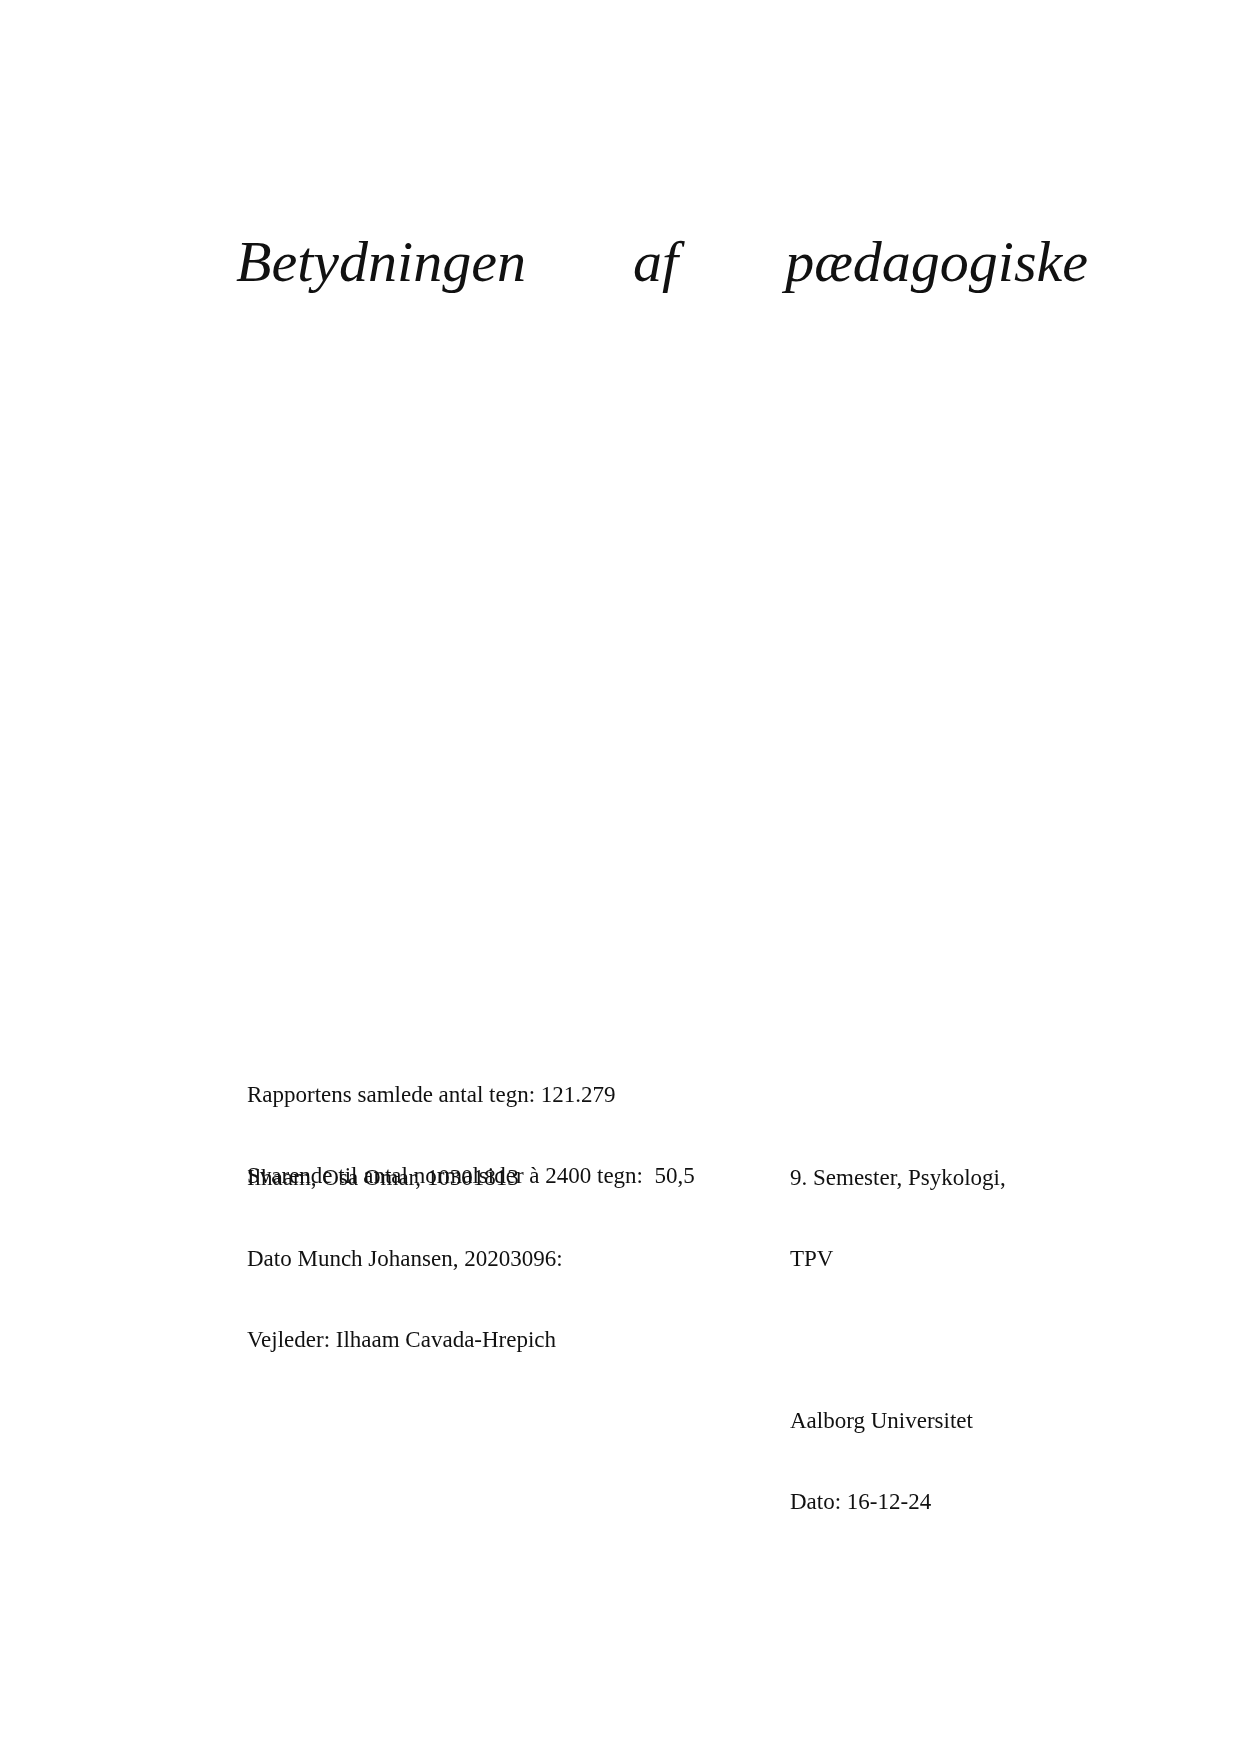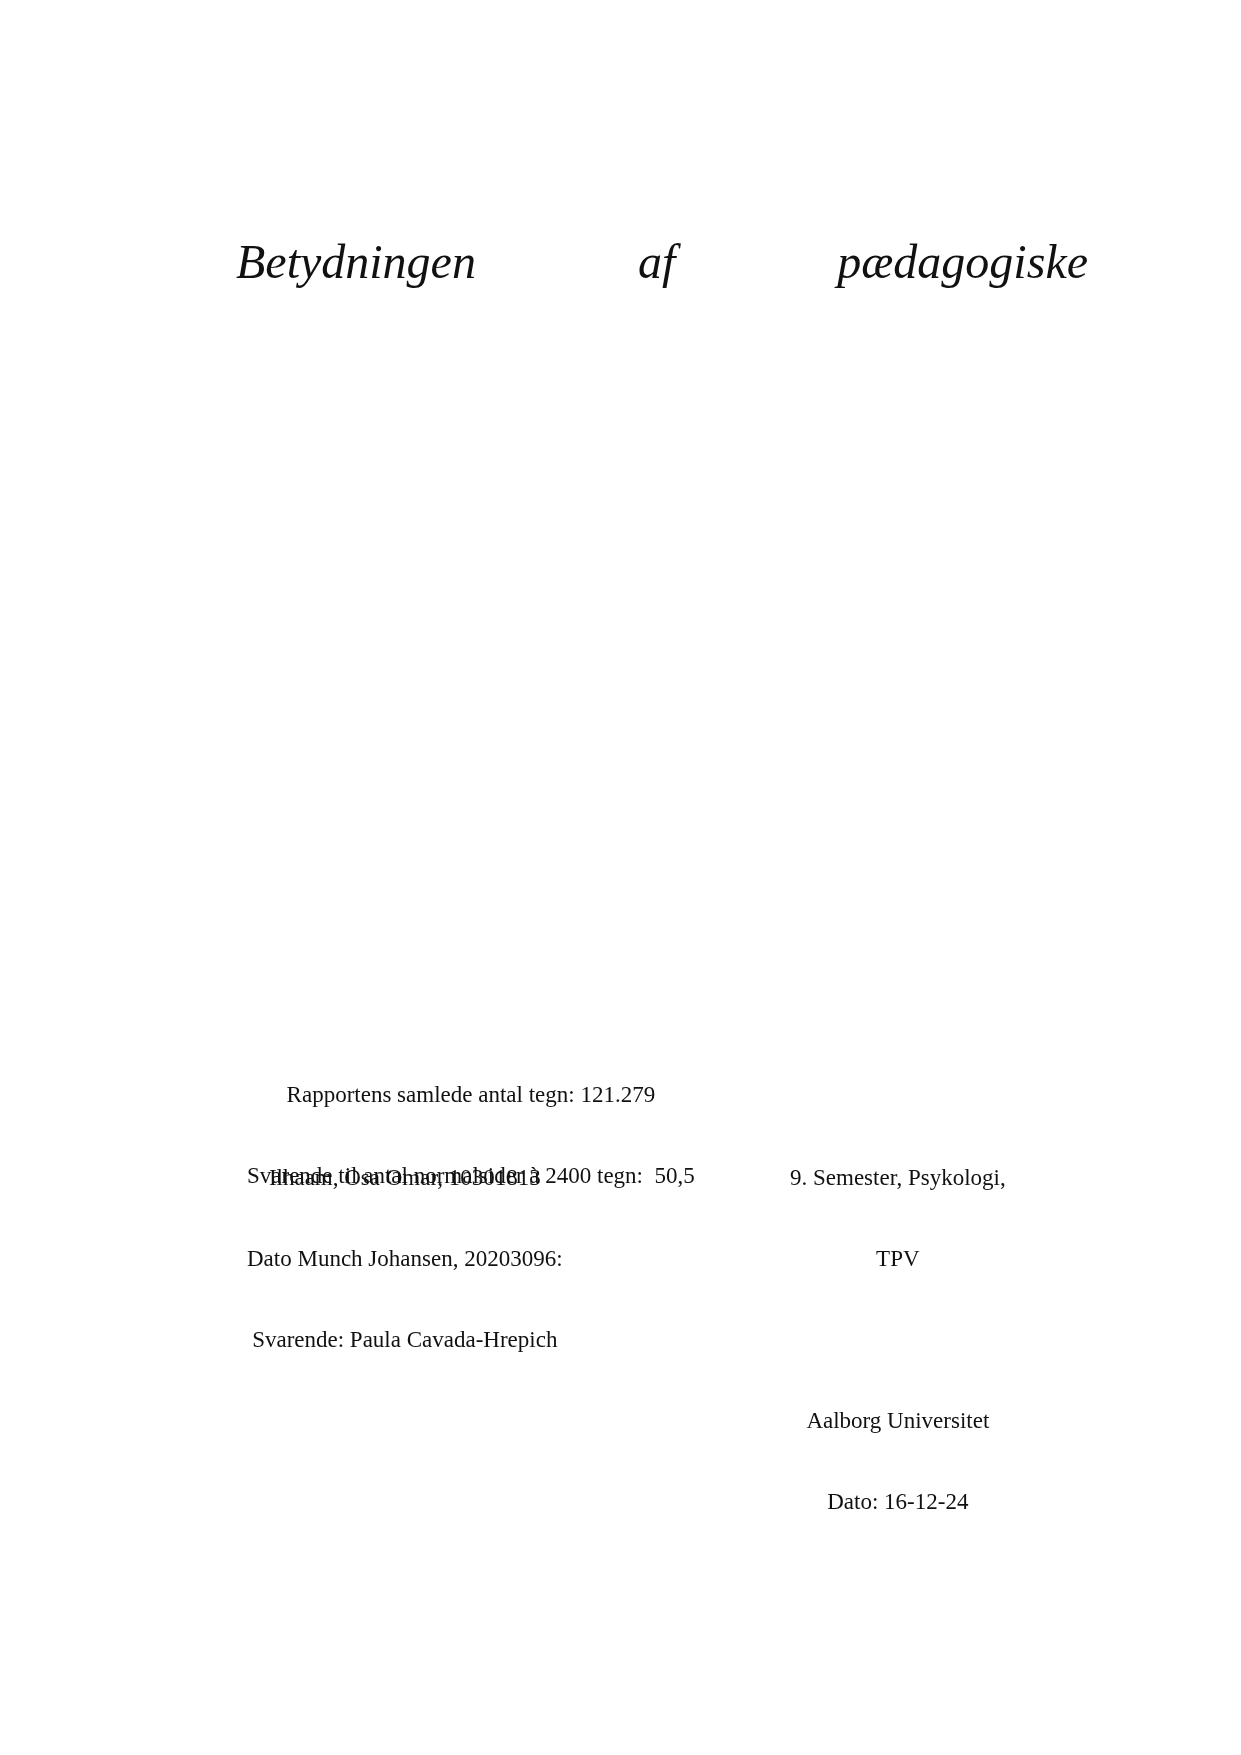--- a/index.html
+++ b/index.html
@@ -2,30 +2,30 @@
 <html><head>
   <meta charset="utf-8">
   <style>
     html, body { margin: 0; padding: 0; background: #ffffff; }
     body {
       width: 1241px; height: 1755px; position: relative; overflow: hidden;
       font-family: "Liberation Serif", "DejaVu Serif", serif; color: #111;
     }
     .title {
       position: absolute; left: 236px; top: 225px; width: 852px;
-      font-style: italic; font-size: 48px; line-height: 74px;
+      font-style: italic; font-size: 58px; line-height: 74px;
       font-family: "Liberation Serif", serif;
     }
     .title-line1 {
       display: flex; justify-content: space-between; width: 100%;
     }
     .title-line2 { white-space: nowrap; letter-spacing: -0.3px; }
     .block {
       position: absolute; font-size: 23px; line-height: 27px;
-      font-family: "Liberation Serif", serif; white-space: pre; text-align: center;
+      font-family: "Liberation Serif", serif; white-space: pre;
     }
     .stats { left: 247px; top: 1027px; }
     .authors { left: 247px; top: 1110px; }
     .meta { left: 790px; top: 1110px; }
     .gap { height: 27px; }
   </style>
 </head>
 <body>
 
 <div class="title">
@@ -37,21 +37,21 @@
 </div>
 
 <div class="block stats">
   <div>Rapportens samlede antal tegn: 121.279</div>
   <div>Svarende til antal normalsider à 2400 tegn:  50,5</div>
 </div>
 
 <div class="block authors">
   <div>Ilhaam, Osa Omar, 10301813</div>
   <div>Dato Munch Johansen, 20203096:</div>
-  <div>Svarende: Paula Cavada-Hrepich</div>
+  <div>Vejleder: Ilhaam Cavada-Hrepich</div>
 </div>
 
 <div class="block meta">
   <div>9. Semester, Psykologi,</div>
   <div>TPV</div>
   <div class="gap"></div>
   <div>Aalborg Universitet</div>
   <div>Dato: 16-12-24</div>
 </div>
 

